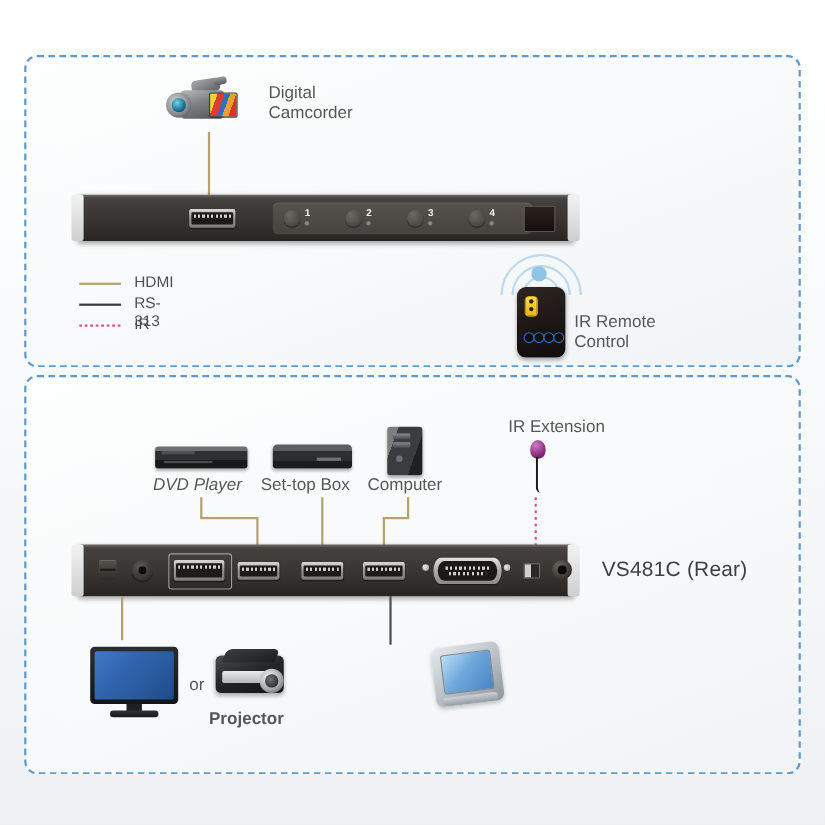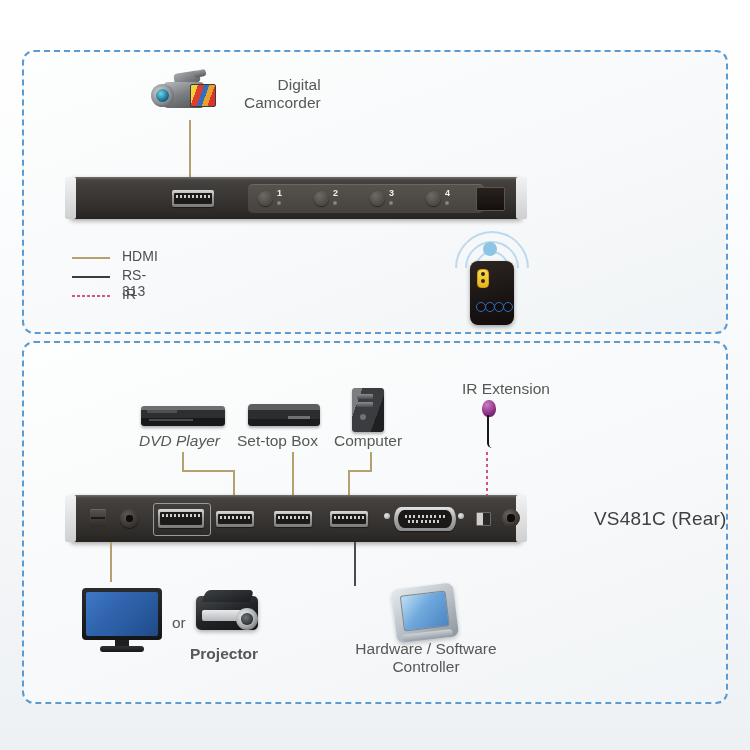--- a/index.html
+++ b/index.html
@@ -17,21 +17,21 @@
   .panel{
     position:absolute;
     border:2px dashed #5b9bd1;
     border-radius:12px;
     background:linear-gradient(160deg,#fdfefe 0%,#f7f9fa 55%,#f1f4f6 100%);
     box-sizing:border-box;
   }
   #panel-front{left:22px;top:50px;width:706px;height:284px;}
   #panel-rear{left:22px;top:341px;width:706px;height:363px;}
 
-  .lbl{position:absolute;color:#4a4a4a;white-space:pre;line-height:1.18;text-align:right;}
+  .lbl{position:absolute;color:#4a4a4a;white-space:pre;line-height:1.18;}
   .dev-title{font-size:15.5px;color:#575757;}
   .unit-title{font-size:19px;color:#3f3f3f;letter-spacing:.2px;}
 
   
   .wire{position:absolute;background:#b5a16f;}
   .wire-v{width:2px;}
   .wire-h{height:2px;}
   .wire-dark{background:#4c4c4c;}
   .ir-dot{
     position:absolute;width:2px;
@@ -382,20 +382,22 @@
     <div class="rm-y" style="top:8px;">
       <div class="rm-ydot" style="top:2px;"></div>
       <div class="rm-ydot" style="top:9px;"></div>
     </div>
     <div class="rm-link" style="left:9px;width:26px;"></div>
     <div class="rm-b" style="left:6px;top:41px;"></div>
     <div class="rm-b" style="left:15px;top:41px;"></div>
     <div class="rm-b" style="left:24px;top:41px;"></div>
     <div class="rm-b" style="left:33px;top:41px;"></div>
   </div>
+  <div class="lbl dev-title" style="left:522px;top:284px;">IR Remote
+Control</div>
 
   <div class="panel" id="panel-rear"></div>
 
   <div style="position:absolute;left:141px;top:396px;width:88px;height:32px;">
     <div class="dvd">
         <div class="dvd-tray"></div>
       </div>
   </div>
   <div class="lbl dev-title" style="left:139px;top:432px;font-style:italic;">DVD Player</div>
 
@@ -461,21 +463,21 @@
       <div class="dcav"></div>
       <div class="drow" style="left:11px;top:8px;width:40px;"></div>
       <div class="drow" style="left:14px;top:13px;width:34px;"></div>
     </div>
     <div class="dscrew" style="left:388px;top:18px;"></div>
 
     <div class="swch" style="left:406px;top:17px;width:13px;height:12px;"></div>
     <div class="jack" style="left:432px;top:14px;width:18px;height:18px;"></div>
   </div>
 
-  <div class="lbl unit-title" style="left:547px;top:508px;margin-left:47px;">VS481C (Rear)</div>
+  <div class="lbl unit-title" style="left:547px;top:508px;">VS481C (Rear)</div>
 
   <div class="wire wire-v" style="left:110px;top:542px;height:40px;"></div>
 
   <div class="wire wire-v wire-dark" style="left:354px;top:542px;height:44px;"></div>
 
   <div style="position:absolute;left:82px;top:588px;width:82px;height:66px;">
     <div class="mon-frame">
         <div class="mon-scr"></div>
       </div>
     <div class="mon-neck"></div>
@@ -490,16 +492,14 @@
     <div class="prj-lens"></div>
   </div>
   <div class="lbl dev-title" style="left:190px;top:645px;font-weight:bold;">Projector</div>
 
   <div style="position:absolute;left:394px;top:586px;width:66px;height:58px;">
     <div class="ctl-body">
       <div class="ctl-scr"></div>
       <div class="ctl-foot"></div>
     </div>
   </div>
-  <div class="lbl dev-title" style="left:346px;top:640px;text-align:center;width:160px;">Hardware / Software
-Controller</div>
 
 </div>
 
 </body></html>

